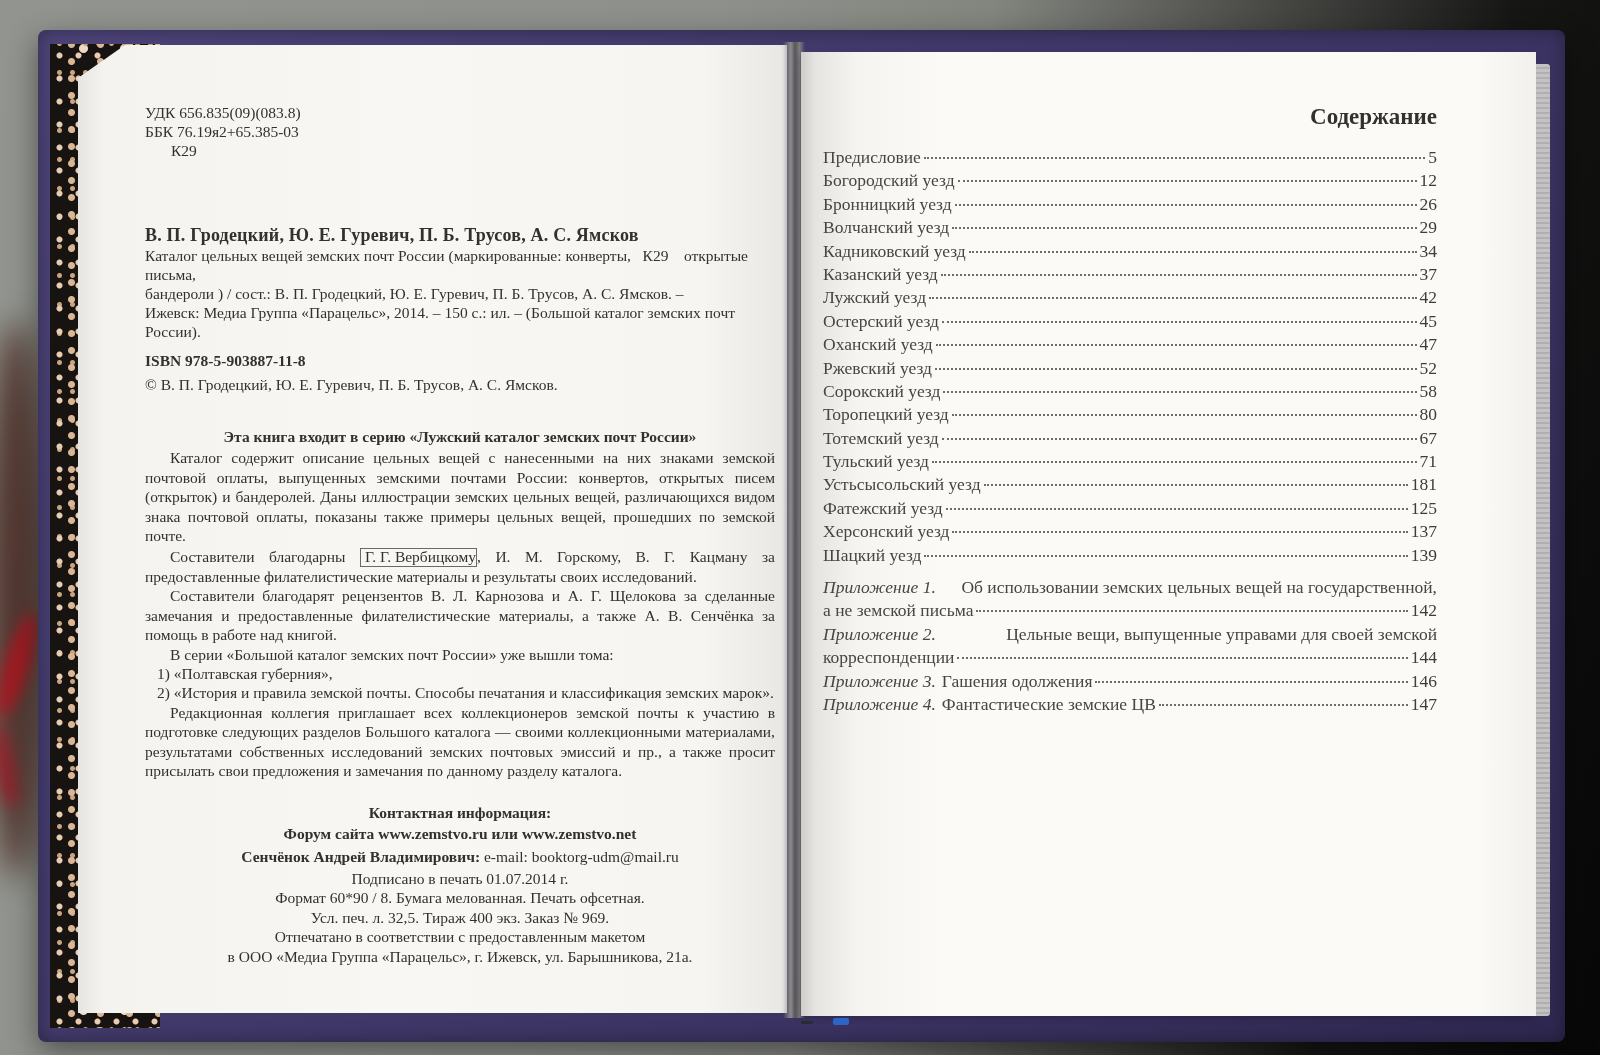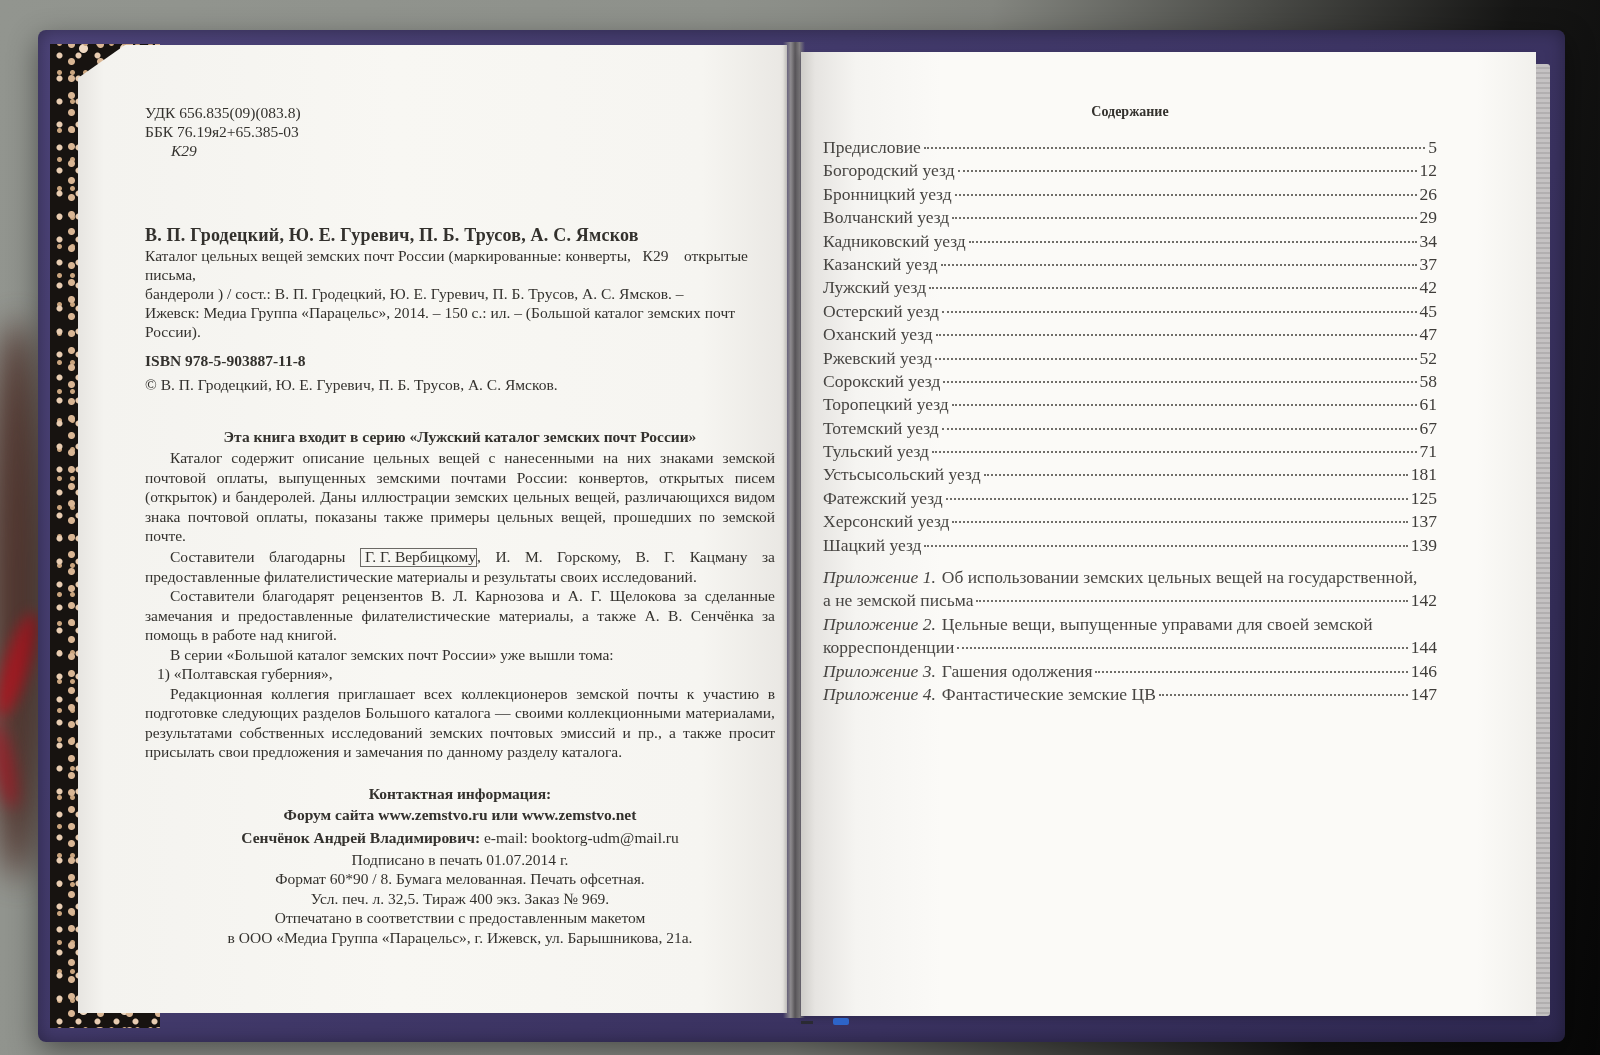--- a/index.html
+++ b/index.html
@@ -49,21 +49,21 @@
   }
   .page-edges{
     position:absolute;left:1498px;top:34px;width:14px;height:952px;
     background:repeating-linear-gradient(180deg,#d4d2ce 0 3px,#bfbdb9 3px 5px);
     opacity:.9;border-radius:0 3px 3px 0;
   }
   .blue-mark{position:absolute;left:795px;top:988px;width:16px;height:7px;background:#2d64c8;border-radius:2px;box-shadow:-34px 1px 0 -2px #2a2a33;}
   
   .lp-content{position:absolute;inset:0;padding:58px 12px 0 67px;font-size:15.5px;line-height:19px;}
   .udc-block div{line-height:19px;}
-  .udc-k29{padding-left:26px;font-style:italic;}
+  .udc-k29{padding-left:26px;}
   .authors{font-weight:bold;font-size:18px;margin-top:66px;letter-spacing:.2px;}
   .catalog{margin-top:1px;}
   .catalog div{line-height:19px;}
   .isbn{margin-top:10px;font-weight:bold;font-family:"Liberation Serif",serif;}
   .copyright{margin-top:5px;}
   .series-heading{margin-top:33px;text-align:center;font-weight:bold;}
   .para{text-align:justify;text-indent:25px;line-height:19.5px;}
   .annotation{margin-top:2px;}
   .thanks{margin-top:1px;}
   .boxed{border:1px solid #6b6965;padding:0 0 1px 4px;text-indent:0;display:inline-block;line-height:16px;}
@@ -72,22 +72,22 @@
   .editorial{margin-top:1px;}
   .center-bold{text-align:center;font-weight:bold;}
   .contact-heading{margin-top:22px;}
   .forum-line{margin-top:2px;}
   .senchenok{margin-top:4px;text-align:center;}
   .senchenok .name{font-weight:bold;}
   .imprint{margin-top:3px;text-align:center;}
   .imprint div{line-height:19.5px;}
   
   .rp-content{position:absolute;inset:0;padding:52px 99px 0 22px;font-size:17.5px;color:#474542;}
-  .toc-title{text-align:center;font-weight:bold;font-size:14px;color:#33312d;margin-bottom:17px;}
-  .toc-row{display:flex;align-items:baseline;height:23.4px;white-space:nowrap;}
+  .toc-title{text-align:right;font-weight:bold;font-size:23px;color:#33312d;margin-bottom:17px;}
+  .toc-row{display:flex;align-items:baseline;height:23.4px;white-space:nowrap;justify-content:space-between;}
   .toc-row .leader{flex:1;border-bottom:2px dotted #6f6d68;margin:0 3px;transform:translateY(-4px);min-width:12px;}
   .toc-row .pg{color:#3f3d3a;}
   .appendix{margin-top:9px;}
   .app-italic{font-style:italic;margin-right:6px;}
 </style>
 </head>
 <body>
 
 <div class="photo">
   <div class="red-blur">
@@ -120,20 +120,21 @@
 
         <div class="series-heading">Эта книга входит в серию «Лужский каталог земских почт России»</div>
 
         <div class="para annotation">Каталог содержит описание цельных вещей с нанесенными на них знаками земской почтовой оплаты, выпущенных земскими почтами России: конвертов, открытых писем (открыток) и бандеролей. Даны иллюстрации земских цельных вещей, различающихся видом знака почтовой оплаты, показаны также примеры цельных вещей, прошедших по земской почте.</div>
 
         <div class="para thanks"><span>Составители благодарны </span><span class="boxed">Г. Г. Вербицкому</span><span>, И. М. Горскому, В. Г. Кацману за предоставленные филателистические материалы и результаты своих исследований.</span></div>
 
         <div class="para">Составители благодарят рецензентов В. Л. Карнозова и А. Г. Щелокова за сделанные замечания и предоставленные филателистические материалы, а также А. В. Сенчёнка за помощь в работе над книгой.</div>
         <div class="series-intro">В серии «Большой каталог земских почт России» уже вышли тома:</div>
         <div class="vol">1) «Полтавская губерния»,</div>
+        <div class="vol">2) «История и правила земской почты. Способы печатания и классификация земских марок».</div>
 
         <div class="para editorial">Редакционная коллегия приглашает всех коллекционеров земской почты к участию в подготовке следующих разделов Большого каталога — своими коллекционными материалами, результатами собственных исследований земских почтовых эмиссий и пр., а также просит присылать свои предложения и замечания по данному разделу каталога.</div>
 
         <div class="center-bold contact-heading">Контактная информация:</div>
         <div class="center-bold forum-line">Форум сайта www.zemstvo.ru или www.zemstvo.net</div>
         <div class="senchenok"><span class="name">Сенчёнок Андрей Владимирович:</span><span> e-mail: booktorg-udm@mail.ru</span></div>
 
         <div class="imprint">
             <div>Подписано в печать 01.07.2014 г.</div>
             <div>Формат 60*90 / 8. Бумага мелованная. Печать офсетная.</div>
@@ -201,21 +202,21 @@
               <span class="pg">52</span>
             </div>
             <div class="toc-row">
               <span>Сорокский уезд</span>
               <span class="leader"></span>
               <span class="pg">58</span>
             </div>
             <div class="toc-row">
               <span>Торопецкий уезд</span>
               <span class="leader"></span>
-              <span class="pg">61</span>
+              <span class="pg">80</span>
             </div>
             <div class="toc-row">
               <span>Тотемский уезд</span>
               <span class="leader"></span>
               <span class="pg">67</span>
             </div>
             <div class="toc-row">
               <span>Тульский уезд</span>
               <span class="leader"></span>
               <span class="pg">71</span>

